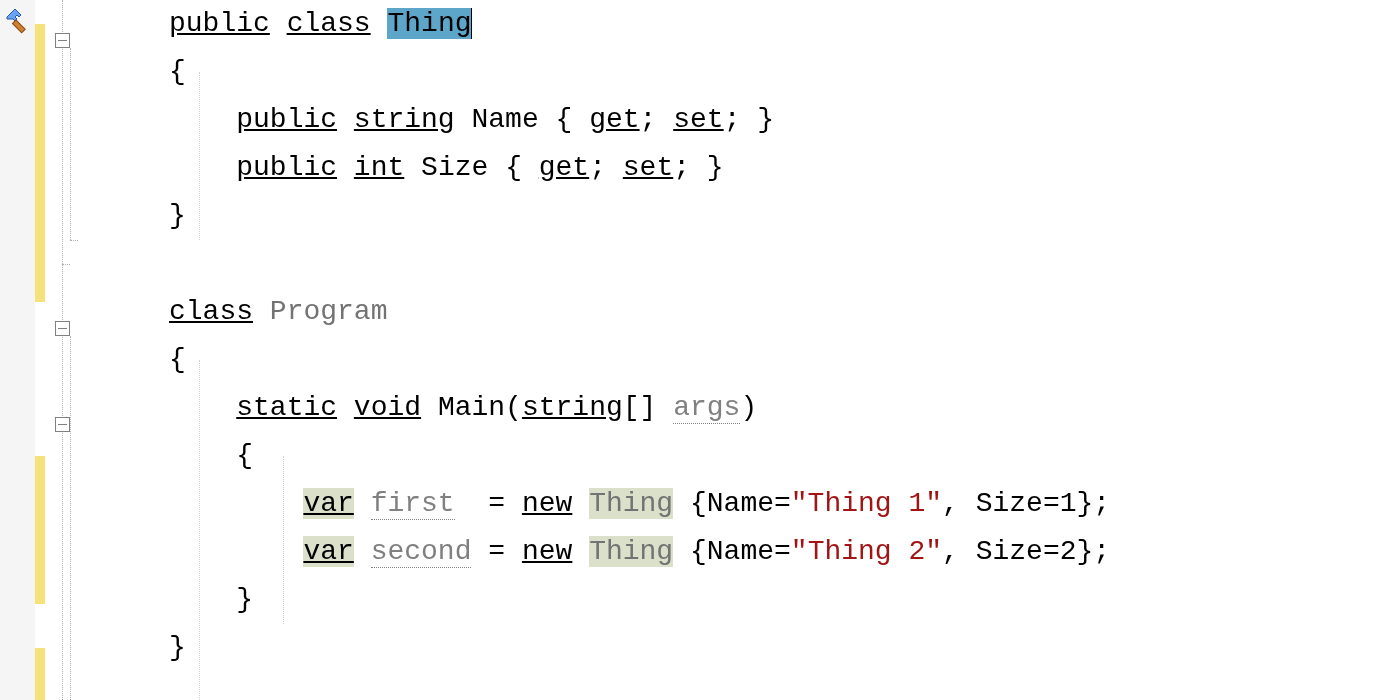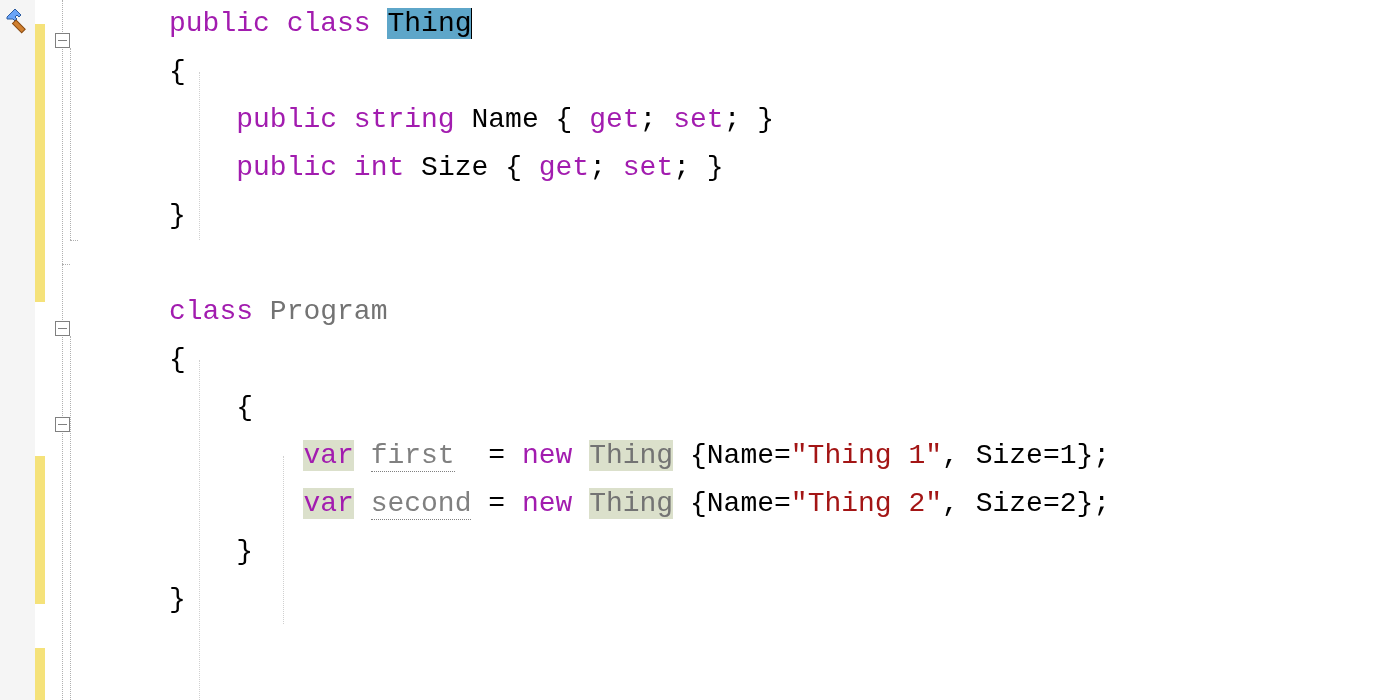--- a/index.html
+++ b/index.html
@@ -92,21 +92,21 @@
   .code-lines {
     position: relative;
   }
   .line {
     height: 48px;
     line-height: 48px;
     white-space: pre;
     position: relative;
     padding-left: 84px;
   }
-  .kw   { color: #a21caf; }
+  .kw   { color: #000000; text-decoration: underline; }
   .type { color: #737373; }
   .str  { color: #a31515; }
   .muted{ color: #808080; }
   .hl-sel {
     background: #5ea6c9;
     color: #000000;
     border-right: 1px solid #000;
     padding: 0 0;
   }
   .hl-ref {
@@ -167,20 +167,21 @@
       <div class="line"><span>    </span><span class="kw">public</span><span> </span><span class="kw">int</span><span> </span><span>Size</span><span> </span><span>{</span><span> </span><span class="kw">get</span><span>;</span><span> </span><span class="kw">set</span><span>;</span><span> </span><span>}</span></div>
 
       <div class="line"><span>}</span></div>
 
       <div class="line"></div>
 
       <div class="line"><span class="kw">class</span><span> </span><span class="type">Program</span></div>
 
       <div class="line"><span>{</span></div>
 
+      <div class="line"><span>    </span><span class="kw">static</span><span> </span><span class="kw">void</span><span> </span><span>Main</span><span>(</span><span class="kw">string</span><span>[</span><span>]</span><span> </span><span class="muted und-dot">args</span><span>)</span></div>
 
       <div class="line"><span>    </span><span>{</span></div>
 
       <div class="line"><span>        </span><span class="kw hl-ref">var</span><span> </span><span class="muted und-dot">first</span><span>  </span><span>=</span><span> </span><span class="kw">new</span><span> </span><span class="type hl-ref">Thing</span><span> </span><span>{</span><span>Name</span><span>=</span><span class="str">"Thing 1"</span><span>,</span><span> </span><span>Size</span><span>=</span><span>1</span><span>}</span><span>;</span></div>
 
       <div class="line"><span>        </span><span class="kw hl-ref">var</span><span> </span><span class="muted und-dot">second</span><span> </span><span>=</span><span> </span><span class="kw">new</span><span> </span><span class="type hl-ref">Thing</span><span> </span><span>{</span><span>Name</span><span>=</span><span class="str">"Thing 2"</span><span>,</span><span> </span><span>Size</span><span>=</span><span>2</span><span>}</span><span>;</span></div>
 
       <div class="line"><span>    </span><span>}</span></div>
 
       <div class="line"><span>}</span></div>

